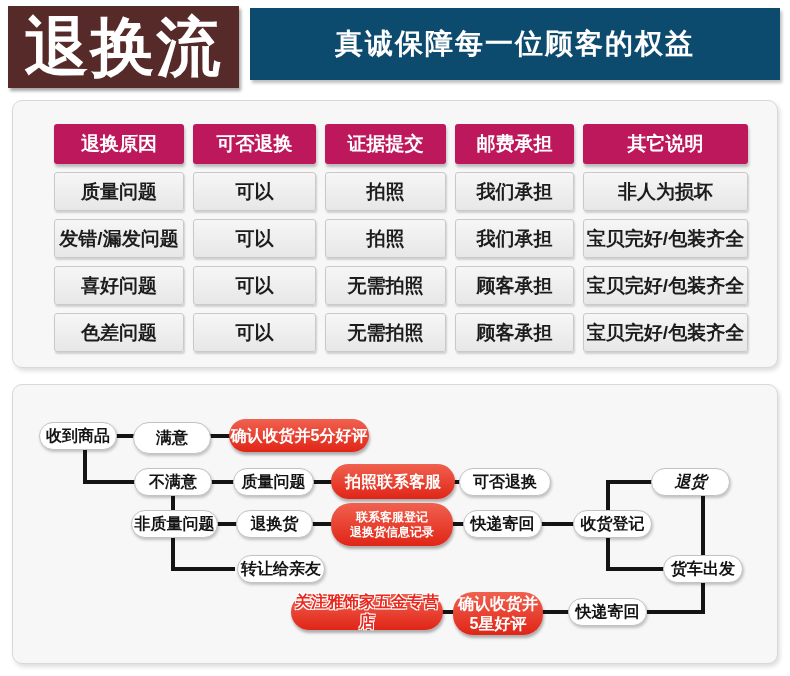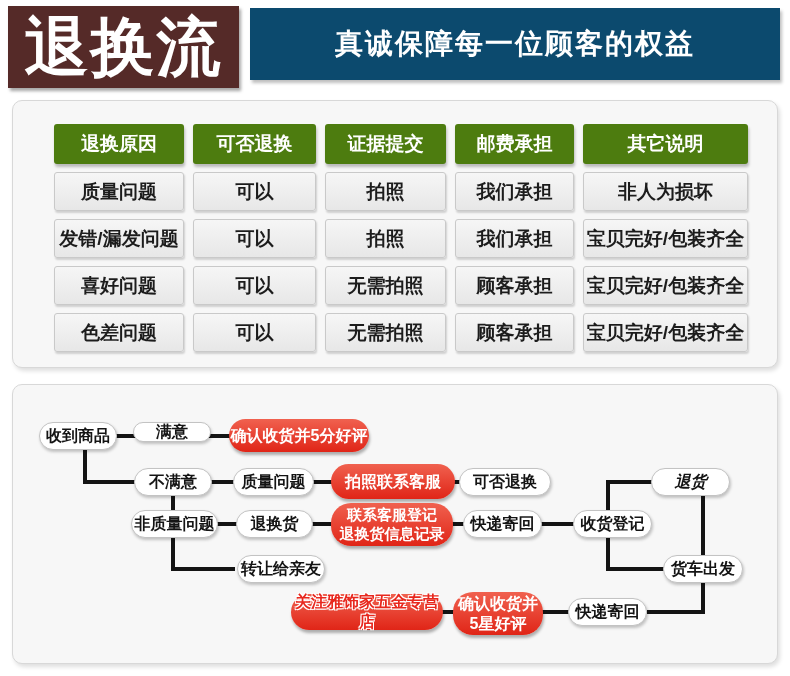--- a/index.html
+++ b/index.html
@@ -39,21 +39,21 @@
     grid-template-columns:130px 123px 121px 119px 165px;
     grid-template-rows:40px 39px 39px 39px 39px;
     gap:8px 9px;
     padding:23px 0 0 41px;
   }
   .cell {
     display:flex; align-items:center; justify-content:center;
     font-weight:bold; font-size:19px; border-radius:3px; white-space:nowrap;
   }
   .th {
-    background:#4d7c0f; color:#ffffff;
+    background:#be185d; color:#ffffff;
     box-shadow:1px 3px 3px rgba(0,0,0,.25);
   }
   .td {
     background:linear-gradient(#f6f6f6,#e7e7e7); color:#1c1c1c;
     border:1px solid #c9c9c9;
     box-shadow:1px 2px 2px rgba(0,0,0,.16);
   }
 
   
   .node {
@@ -62,21 +62,21 @@
     text-align:center; line-height:1.25;
   }
   .node.plain {
     background:#ffffff; border:1px solid #c3c3c3; color:#141414; font-size:16px;
     box-shadow:1px 2px 3px rgba(0,0,0,.22);
   }
   .node.action {
     background:linear-gradient(#f0614f,#e02517); color:#ffffff; font-size:16px;
     box-shadow:1px 3px 3px rgba(0,0,0,.3);
   }
-  .node.action.small { font-size:15px; }
+  .node.action.small { font-size:12px; }
   .node.highlight {
     background:linear-gradient(#f0614f,#e02517); color:#e8281e; font-size:16px;
     text-shadow:-1px -1px 0 #fff, 1px -1px 0 #fff, -1px 1px 0 #fff, 1px 1px 0 #fff;
     box-shadow:1px 3px 3px rgba(0,0,0,.3);
   }
   .connector { position:absolute; background:#141414; z-index:1; }
 </style>
 </head>
 <body>
 
@@ -132,21 +132,21 @@
       <div class="connector" style="left: 158px; top: 182px; width: 64px; height: 4px;"></div>
       <div class="connector" style="left: 593px; top: 95px; width: 4px; height: 91px;"></div>
       <div class="connector" style="left: 593px; top: 95px; width: 59px; height: 4px;"></div>
       <div class="connector" style="left: 593px; top: 182px; width: 59px; height: 4px;"></div>
       <div class="connector" style="left: 688px; top: 111px; width: 4px; height: 59px;"></div>
       <div class="connector" style="left: 688px; top: 198px; width: 4px; height: 31px;"></div>
       <div class="connector" style="left: 634px; top: 225px; width: 58px; height: 4px;"></div>
       <div class="connector" style="left: 426px; top: 225px; width: 16px; height: 4px;"></div>
       <div class="connector" style="left: 527px; top: 225px; width: 30px; height: 4px;"></div>
       <div class="node plain" style="left: 26px; top: 37px; width: 78px; height: 28px;">收到商品</div>
-      <div class="node plain" style="left: 120px; top: 37px; width: 78px; height: 20px;">满意</div>
+      <div class="node plain" style="left: 120px; top: 37px; width: 78px; height: 32px;">满意</div>
       <div class="node action" style="left: 216px; top: 34px; width: 140px; height: 33px;">确认收货并5分好评</div>
       <div class="node plain" style="left: 121px; top: 83px; width: 78px; height: 28px;">不满意</div>
       <div class="node plain" style="left: 220px; top: 83px; width: 81px; height: 28px;">质量问题</div>
       <div class="node action" style="left: 318px; top: 79px; width: 124px; height: 35px;">拍照联系客服</div>
       <div class="node plain" style="left: 446px; top: 83px; width: 92px; height: 28px;">可否退换</div>
       <div class="node plain" style="left: 638px; top: 83px; width: 79px; height: 28px; font-style: italic;">退货</div>
       <div class="node plain" style="left: 118px; top: 125px; width: 87px; height: 28px;">非质量问题</div>
       <div class="node plain" style="left: 223px; top: 125px; width: 77px; height: 28px;">退换货</div>
       <div class="node action small" style="left: 318px; top: 118px; width: 122px; height: 43px;">联系客服登记
 退换货信息记录</div>

